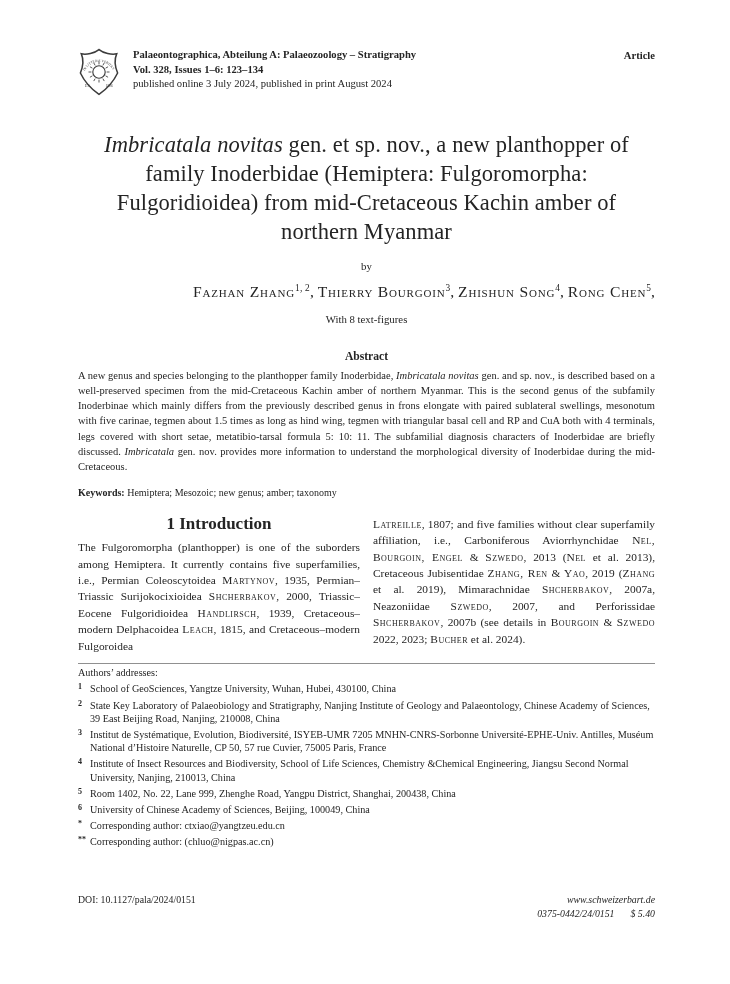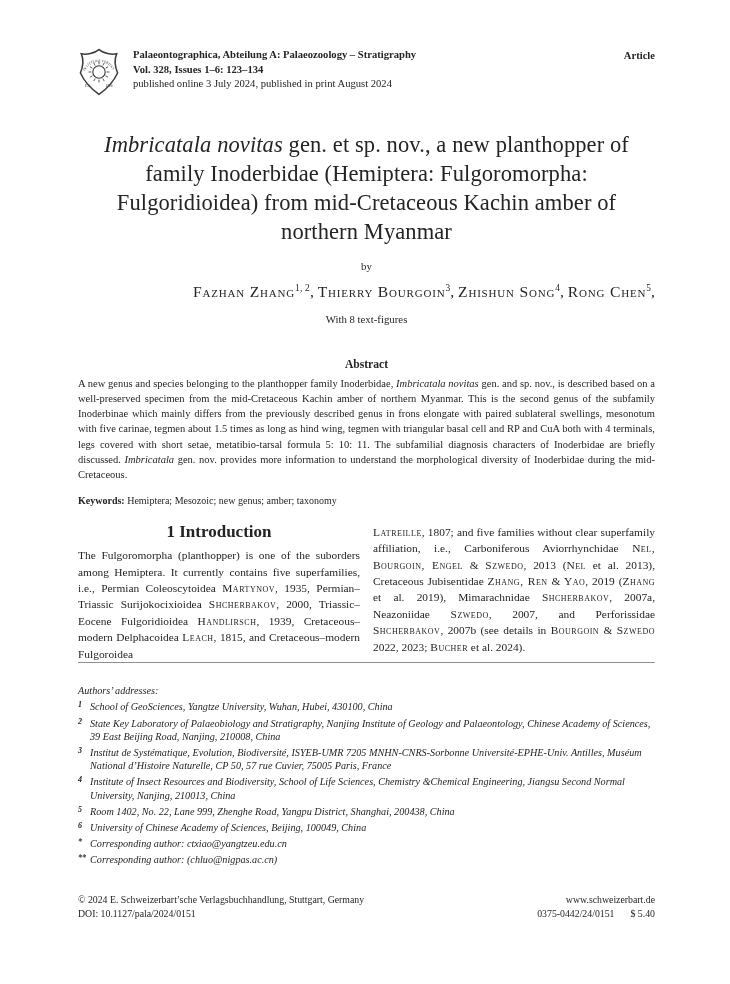--- a/index.html
+++ b/index.html
@@ -14,41 +14,41 @@
   .pub-info{flex:1 1 auto;font-size:10.6px;line-height:14.5px;}
   .pub-journal,.pub-volume{font-weight:700;}
   .article-label{font-weight:700;font-size:10.6px;margin-top:2px;}
   
   .title{margin:30px 0 0 0;text-align:center;font-size:22.5px;line-height:29px;font-weight:400;letter-spacing:0.1px;}
   .byline{margin-top:14px;text-align:center;font-size:10.8px;}
   .authors{margin-top:5px;text-align:right;font-size:15.6px;line-height:22px;}
   .authors .rich-sc{letter-spacing:0.8px;}
   .figures-note{margin-top:10px;text-align:center;font-size:10.8px;}
   
-  .abstract-heading{margin-top:33px;text-align:center;font-weight:700;font-size:11.6px;}
+  .abstract-heading{margin-top:25px;text-align:center;font-weight:700;font-size:11.6px;}
   .abstract-text{margin-top:5px;font-size:10.5px;line-height:15.1px;text-align:justify;}
   .keywords{margin-top:13px;font-size:10px;}
   
   .columns{margin-top:18px;display:flex;gap:13px;}
   .col{flex:1 1 0;font-size:11.4px;line-height:16.4px;text-align:justify;}
   .intro-heading{text-align:center;font-weight:700;font-size:17px;margin:0 0 7px 0;}
   
   .rich-i{font-style:italic;}
   .rich-b{font-weight:700;}
   .rich-sc{font-variant:small-caps;letter-spacing:0.5px;}
   .rich-sup{font-size:0.6em;vertical-align:super;letter-spacing:0.2px;}
   
-  .addresses{margin-top:0;border-top:1px solid #909090;padding-top:21px;font-size:10.2px;line-height:13.2px;font-style:italic;}
+  .addresses{margin-top:9px;border-top:1px solid #909090;padding-top:2px;font-size:10.2px;line-height:13.2px;}
   .addresses-heading{margin-bottom:3px;}
   .fn{display:flex;margin-top:3px;}
   .fn-marker{flex:0 0 12px;font-weight:700;font-size:8px;position:relative;top:-2px;}
   .fn-text{flex:1 1 auto;}
   
   .footer{position:absolute;left:78px;right:75px;top:893px;display:flex;justify-content:space-between;font-size:9.8px;line-height:13.5px;}
-  .footer-right{text-align:right;}
+  .footer-right{text-align:right;font-style:italic;}
   .price{margin-left:16px;}
 </style>
 </head>
 <body>
 
 <div class="page">
 
   <div class="header">
     <div class="logo">
       <svg width="42" height="48" viewBox="0 0 44 50">
@@ -143,21 +143,20 @@
       <span class="fn-text">Corresponding author: ctxiao@yangtzeu.edu.cn</span>
     </div>
     <div class="fn">
       <span class="fn-marker">**</span>
       <span class="fn-text">Corresponding author: (chluo@nigpas.ac.cn)</span>
     </div>
   </div>
 
   <div class="footer">
     <div class="footer-left">
-      <div>© 2024 E. Schweizerbart’sche Verlagsbuchhandlung, Stuttgart, Germany</div>
       <div>DOI: 10.1127/pala/2024/0151</div>
     </div>
     <div class="footer-right">
       <div>www.schweizerbart.de</div>
       <div>
         <span>0375-0442/24/0151</span><span class="price">$ 5.40</span>
       </div>
     </div>
   </div>
 

